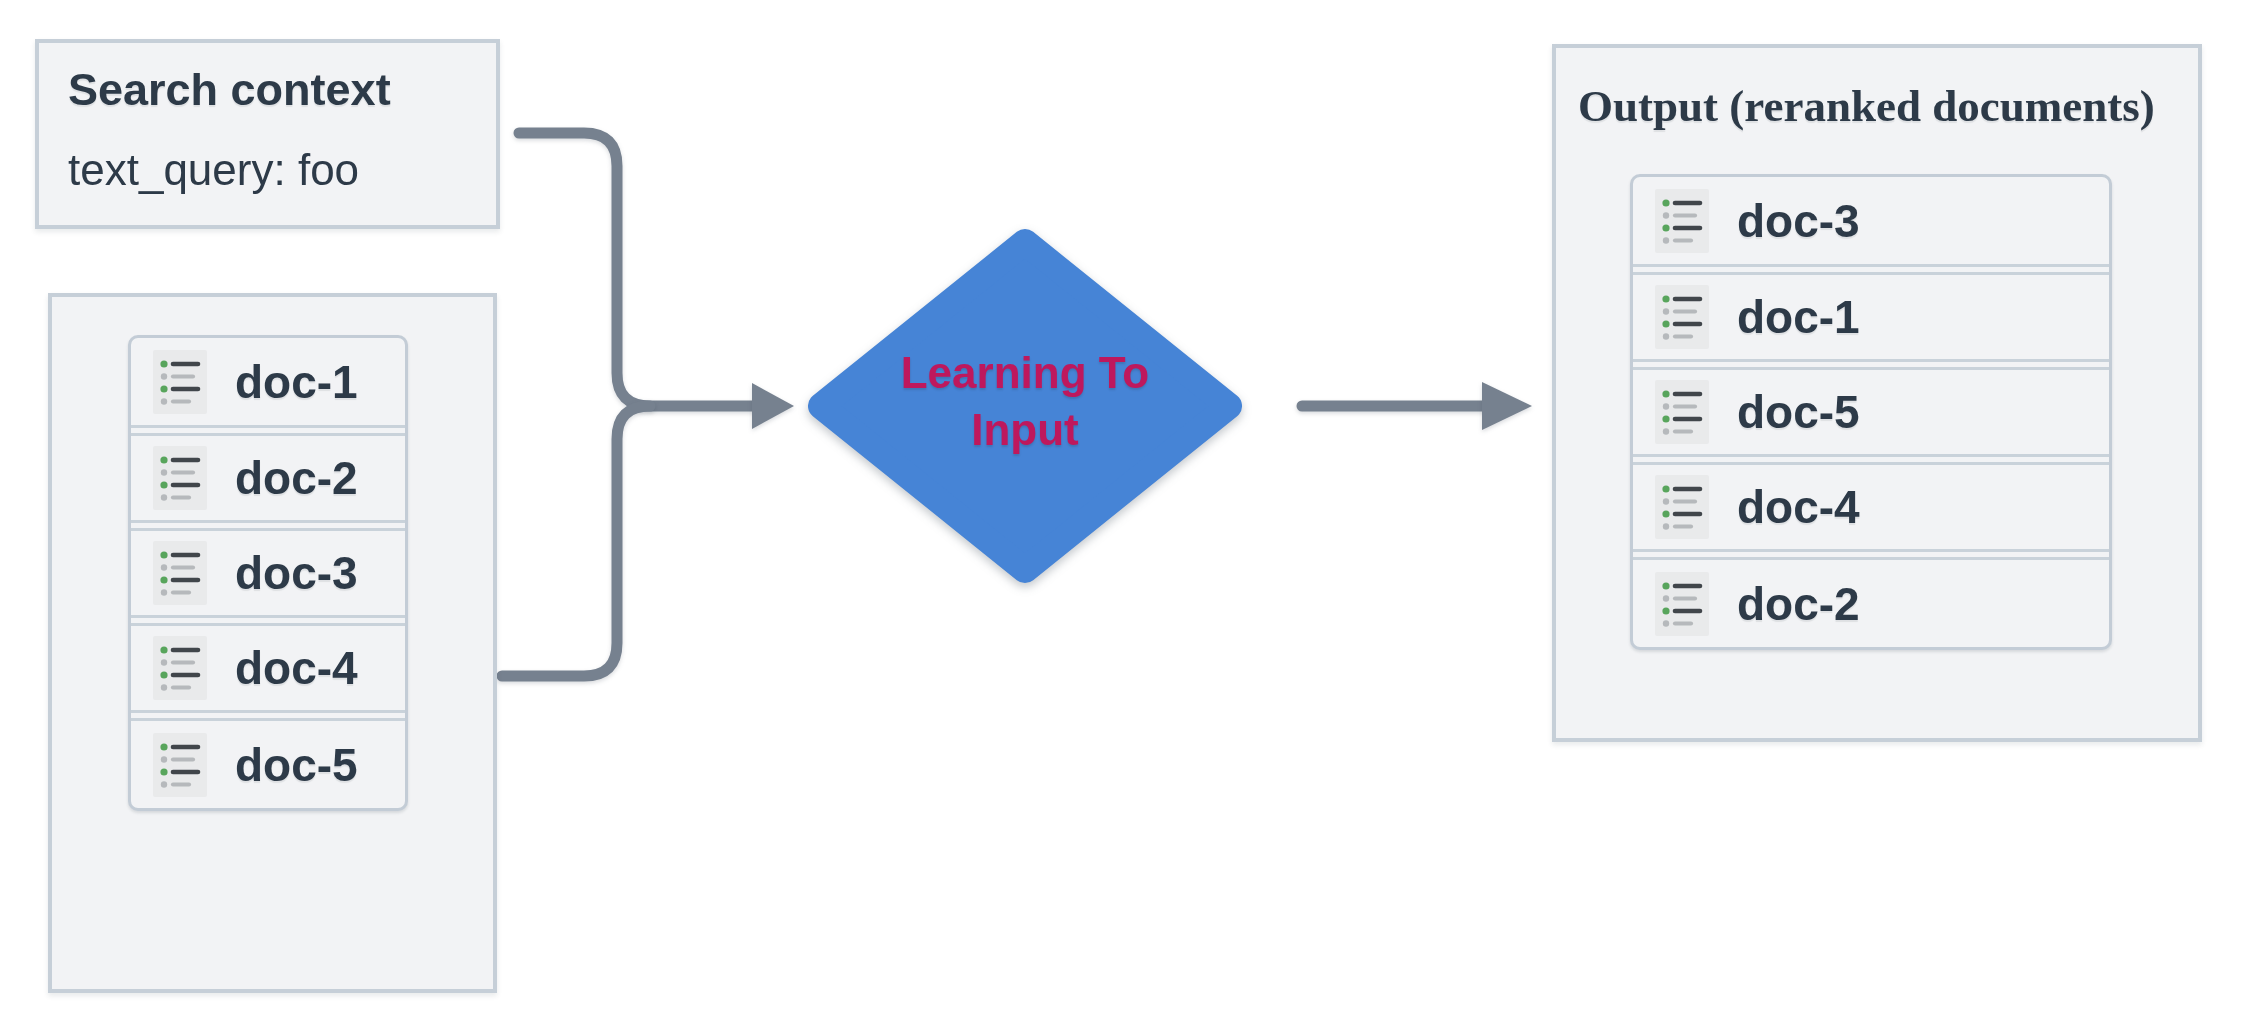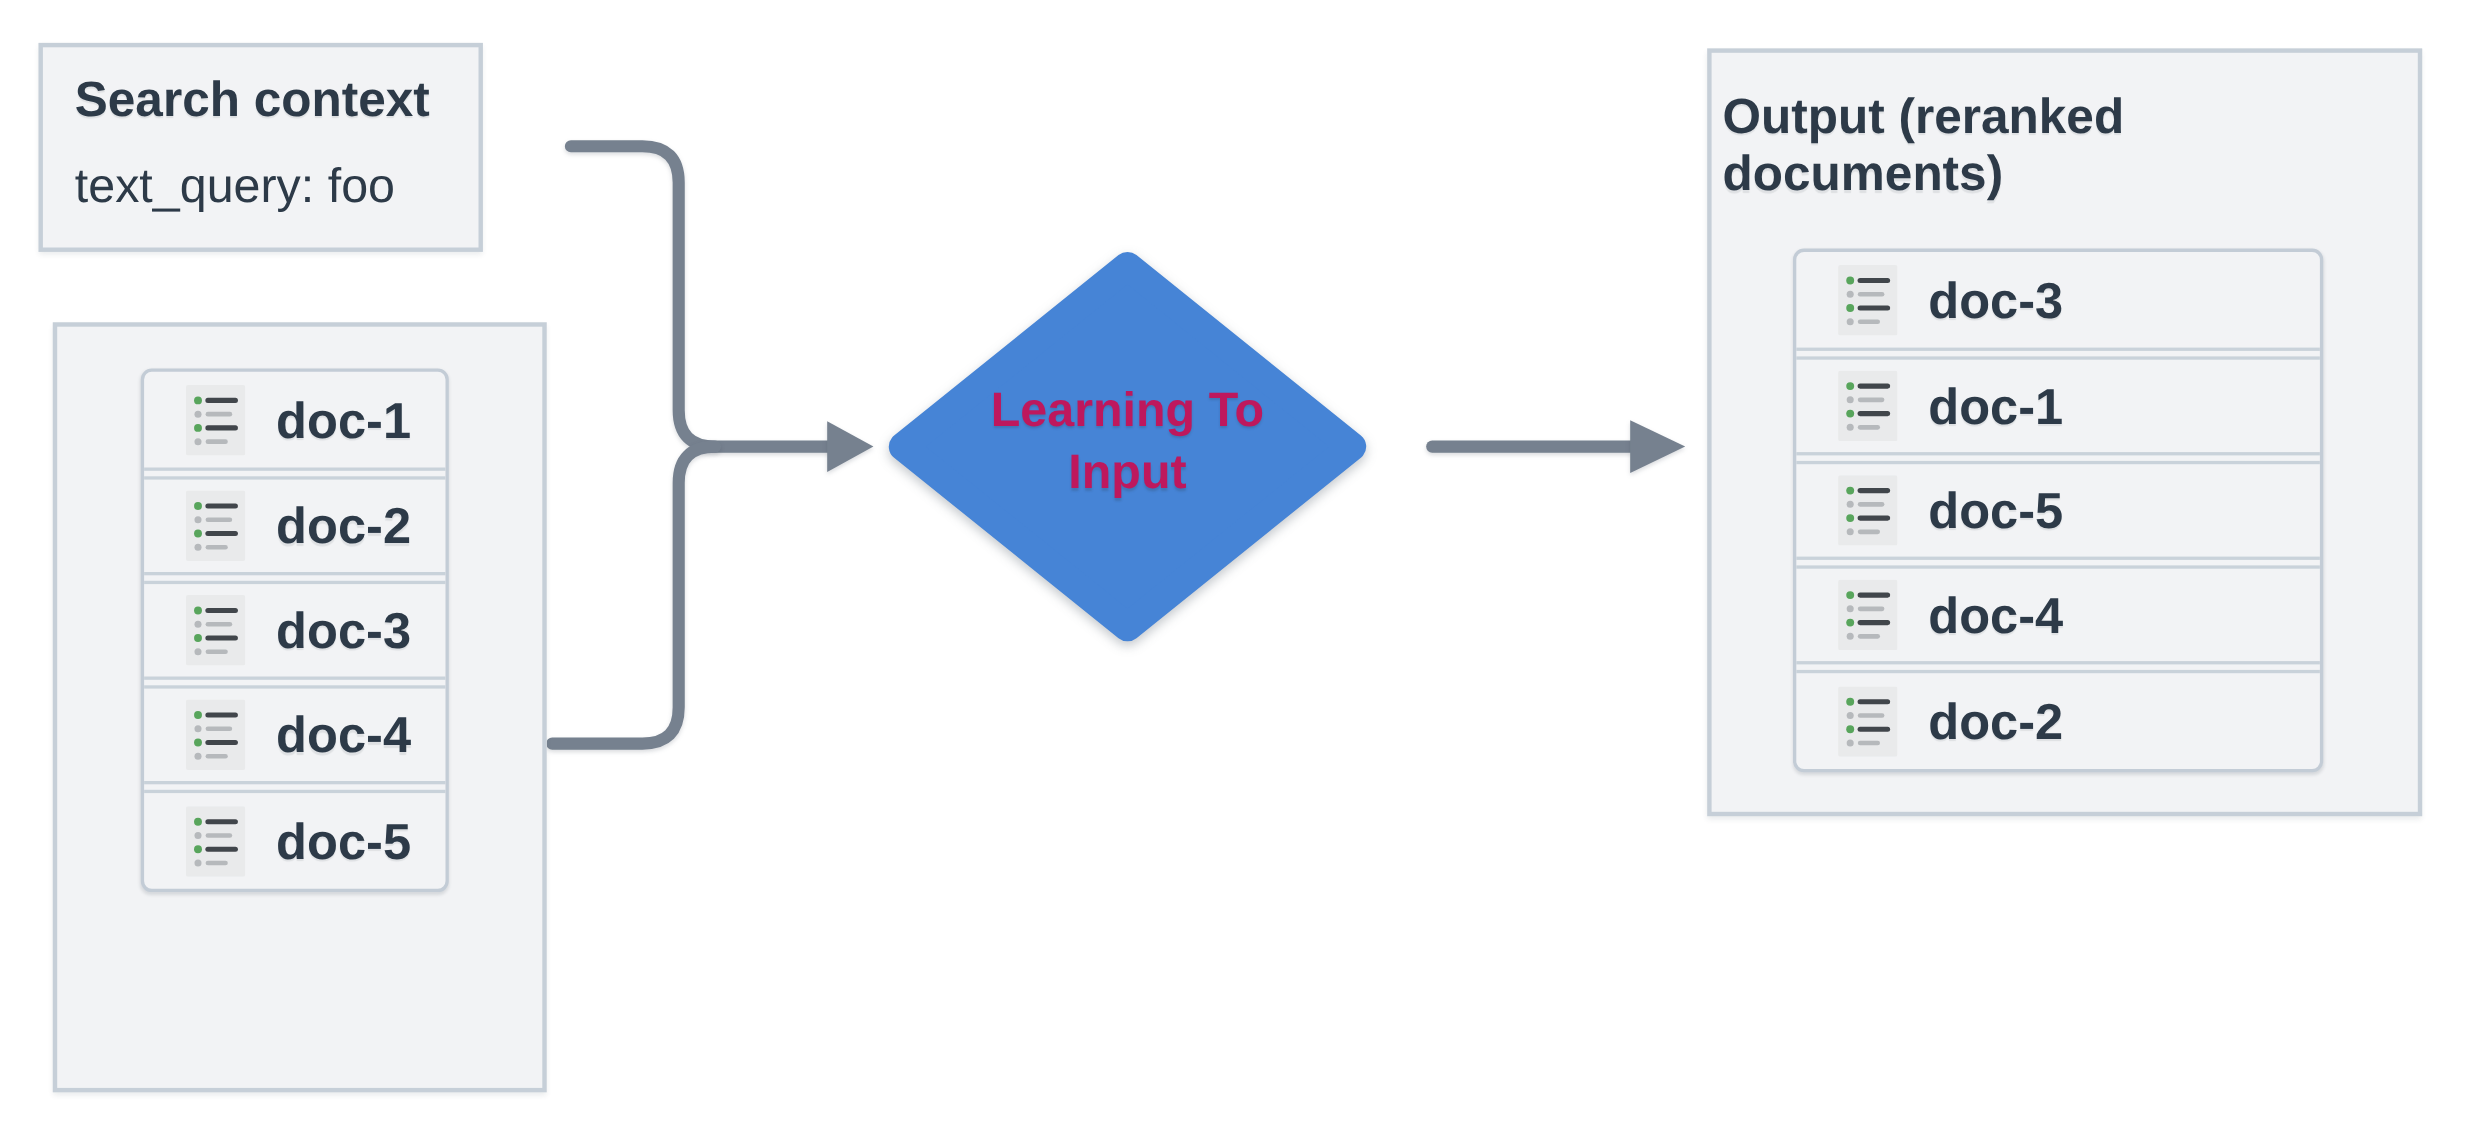--- a/index.html
+++ b/index.html
@@ -17,35 +17,35 @@
   }
 
   
   .panel {
     position: absolute;
     box-sizing: border-box;
     background: #f2f3f5;
     border: 4px solid #c6cfd8;
     box-shadow: 0 3px 5px rgba(44,58,72,0.10);
   }
-  .panel-search { left: 35px;  top: 39px;  width: 404px; height: 190px; }
+  .panel-search { left: 35px;  top: 39px;  width: 465px; height: 190px; }
   .panel-input  { left: 48px;  top: 293px; width: 449px; height: 700px; }
   .panel-output { left: 1552px; top: 44px; width: 650px; height: 698px; }
 
   .panel h2 {
     margin: 0;
     color: #2d3a48;
     font-size: 45px;
     font-weight: 700;
     line-height: 52px;
     text-shadow: 0 2px 1px rgba(45,58,72,0.10);
   }
   .panel-search h2 { margin: 21px 0 0 29px; }
   .panel-input  h2 { margin: 35px 0 0 28px; }
-  .panel-output h2 { margin: 32px 0 0 10px; }
+  .panel-output h2 { margin: 32px 0 0 22px; font-family: Liberation Serif, serif; }
 
   .query-text {
     margin: 28px 0 0 29px;
     color: #2d3a48;
     font-size: 44px;
     font-weight: 400;
     line-height: 52px;
   }
 
   
@@ -56,21 +56,21 @@
     box-shadow: 0 2px 3px rgba(44,58,72,0.14);
     background: #f2f3f5;
   }
   .panel-input  .doc-list { width: 280px; margin: 38px 0 0 76px; }
   .panel-output .doc-list { width: 482px; margin: 42px 0 0 74px; }
 
   .doc-row {
     height: 90px;
     display: flex;
     align-items: center;
-    padding-left: 38px;
+    padding-left: 22px;
     box-sizing: border-box;
   }
   .doc-row:not(:last-child) { border-bottom: 3px solid #c9d2da; }
   .doc-row:not(:first-child) { border-top: 3px solid #c9d2da; margin-top: 5px; }
 
   .doc-icon { width: 54px; height: 64px; flex: 0 0 54px; }
 
   .doc-label {
     margin-left: 28px;
     color: #2d3a48;

